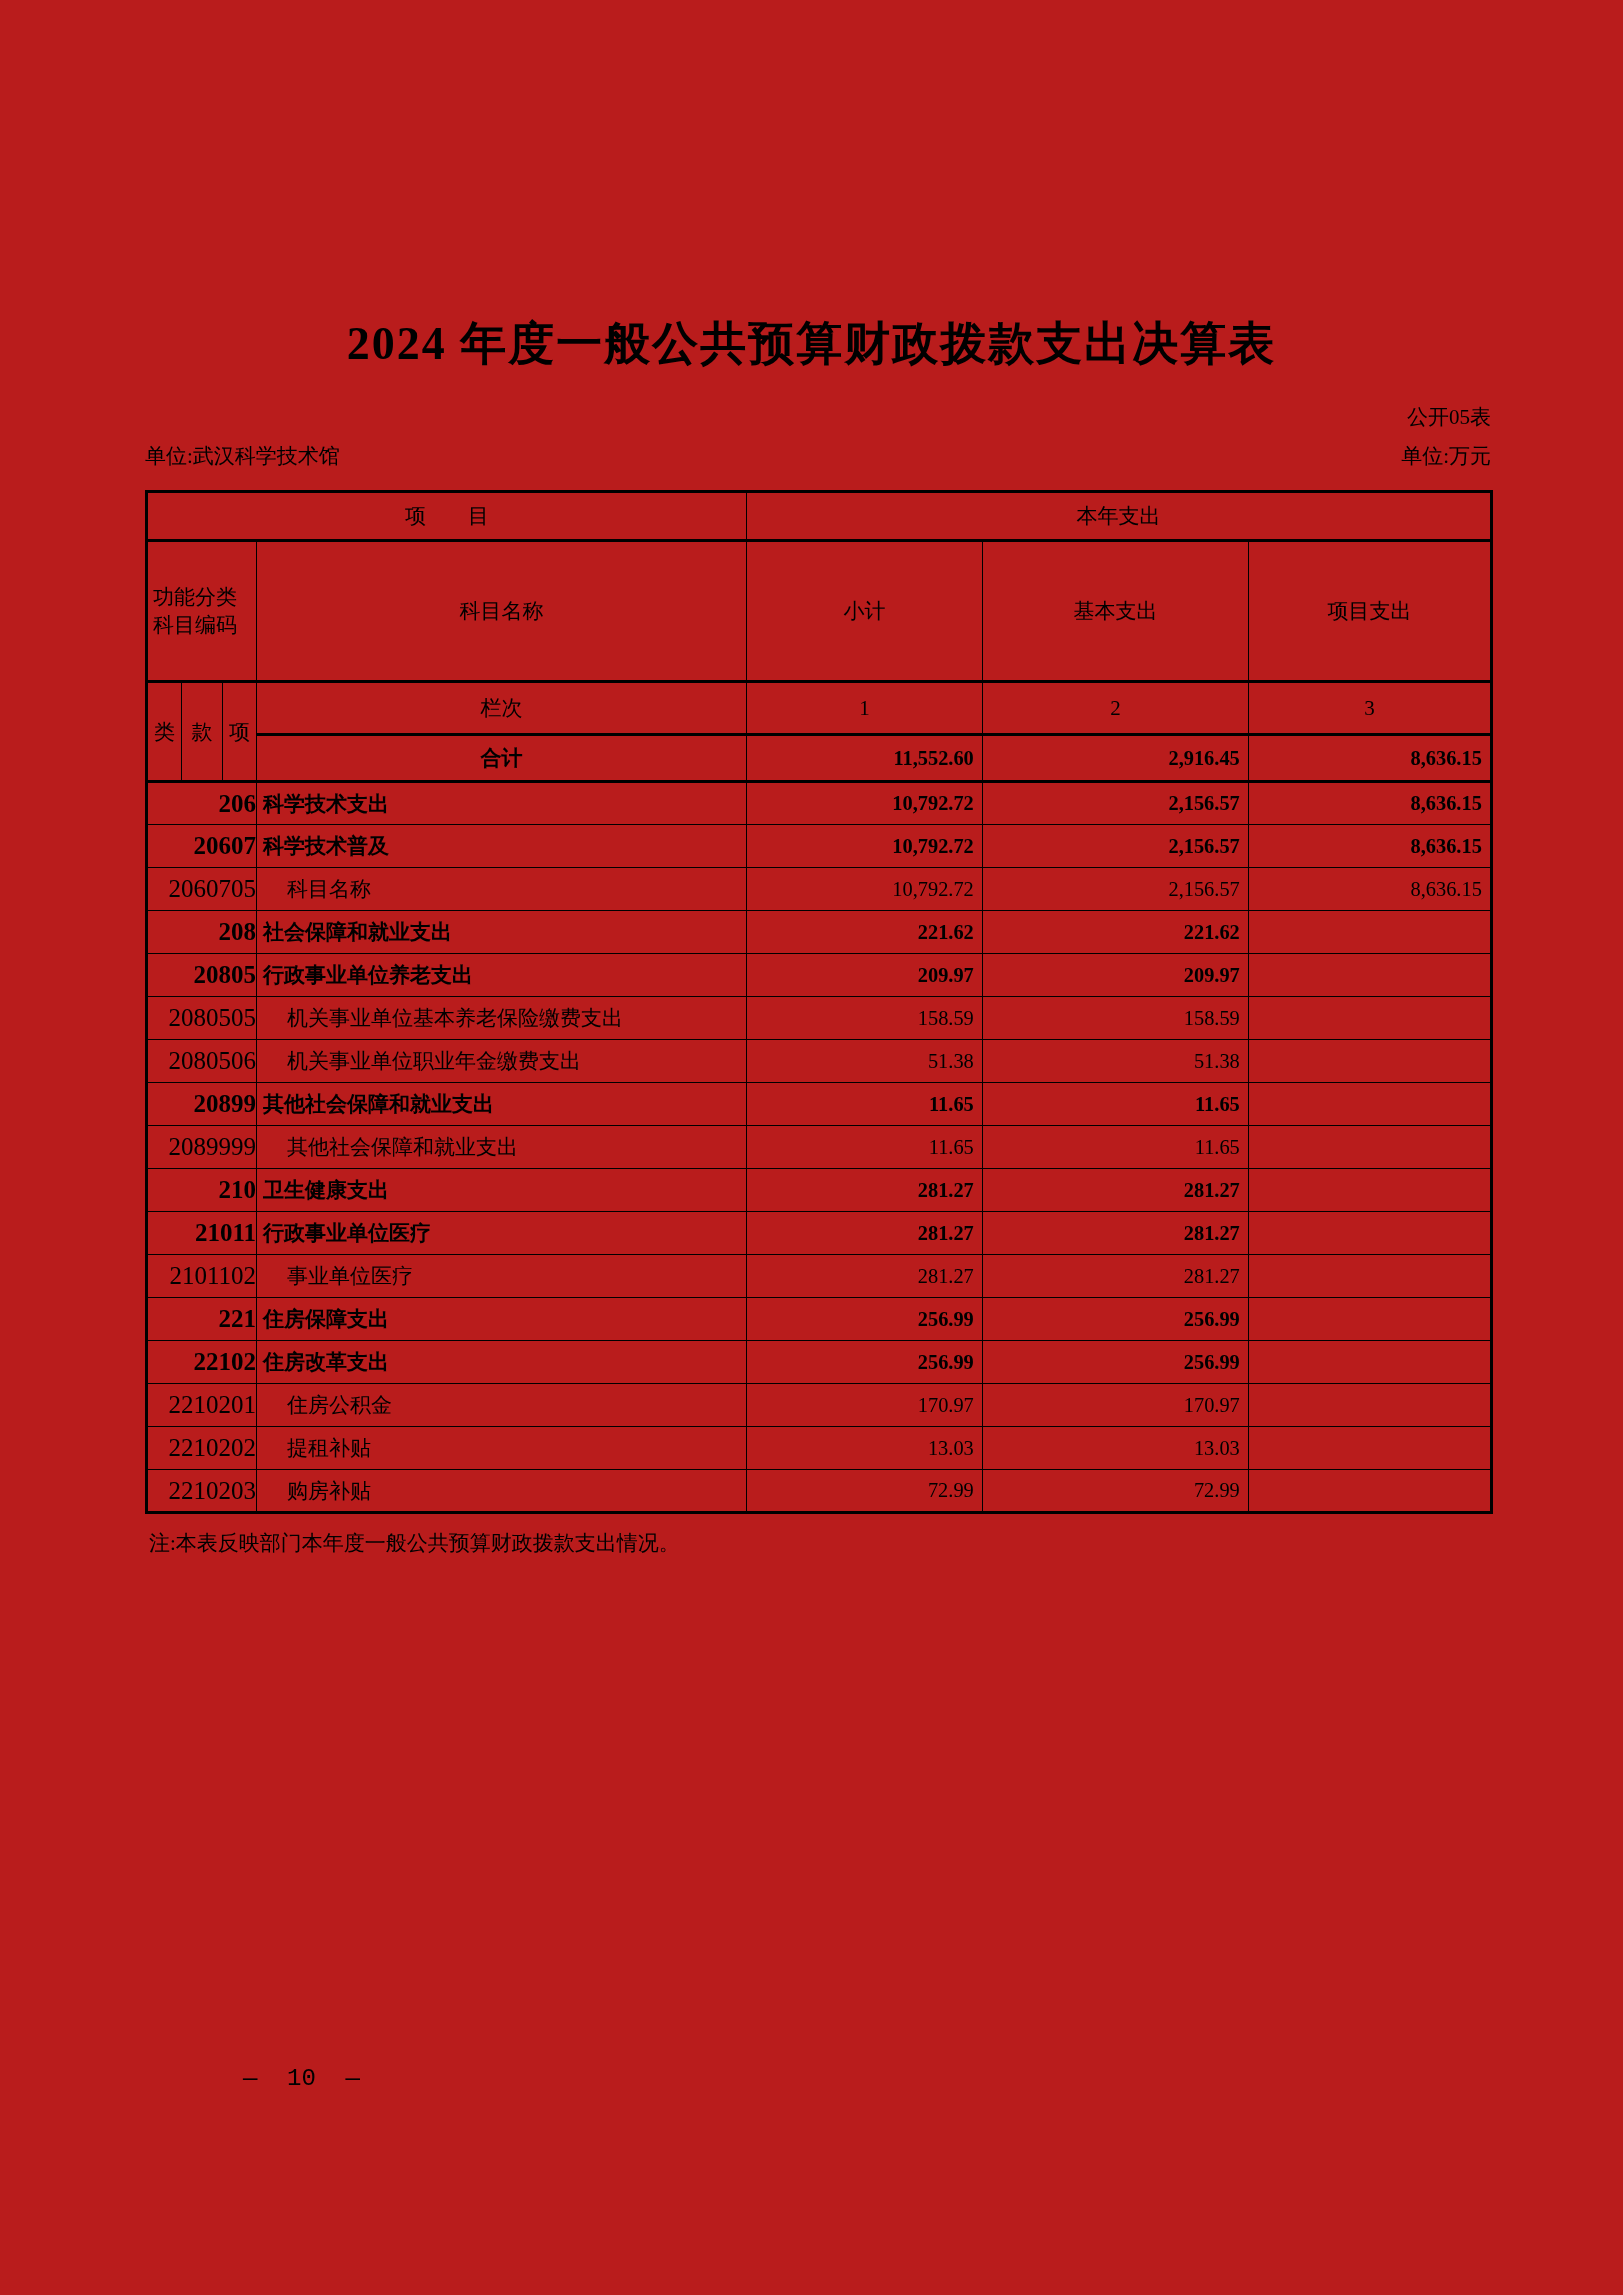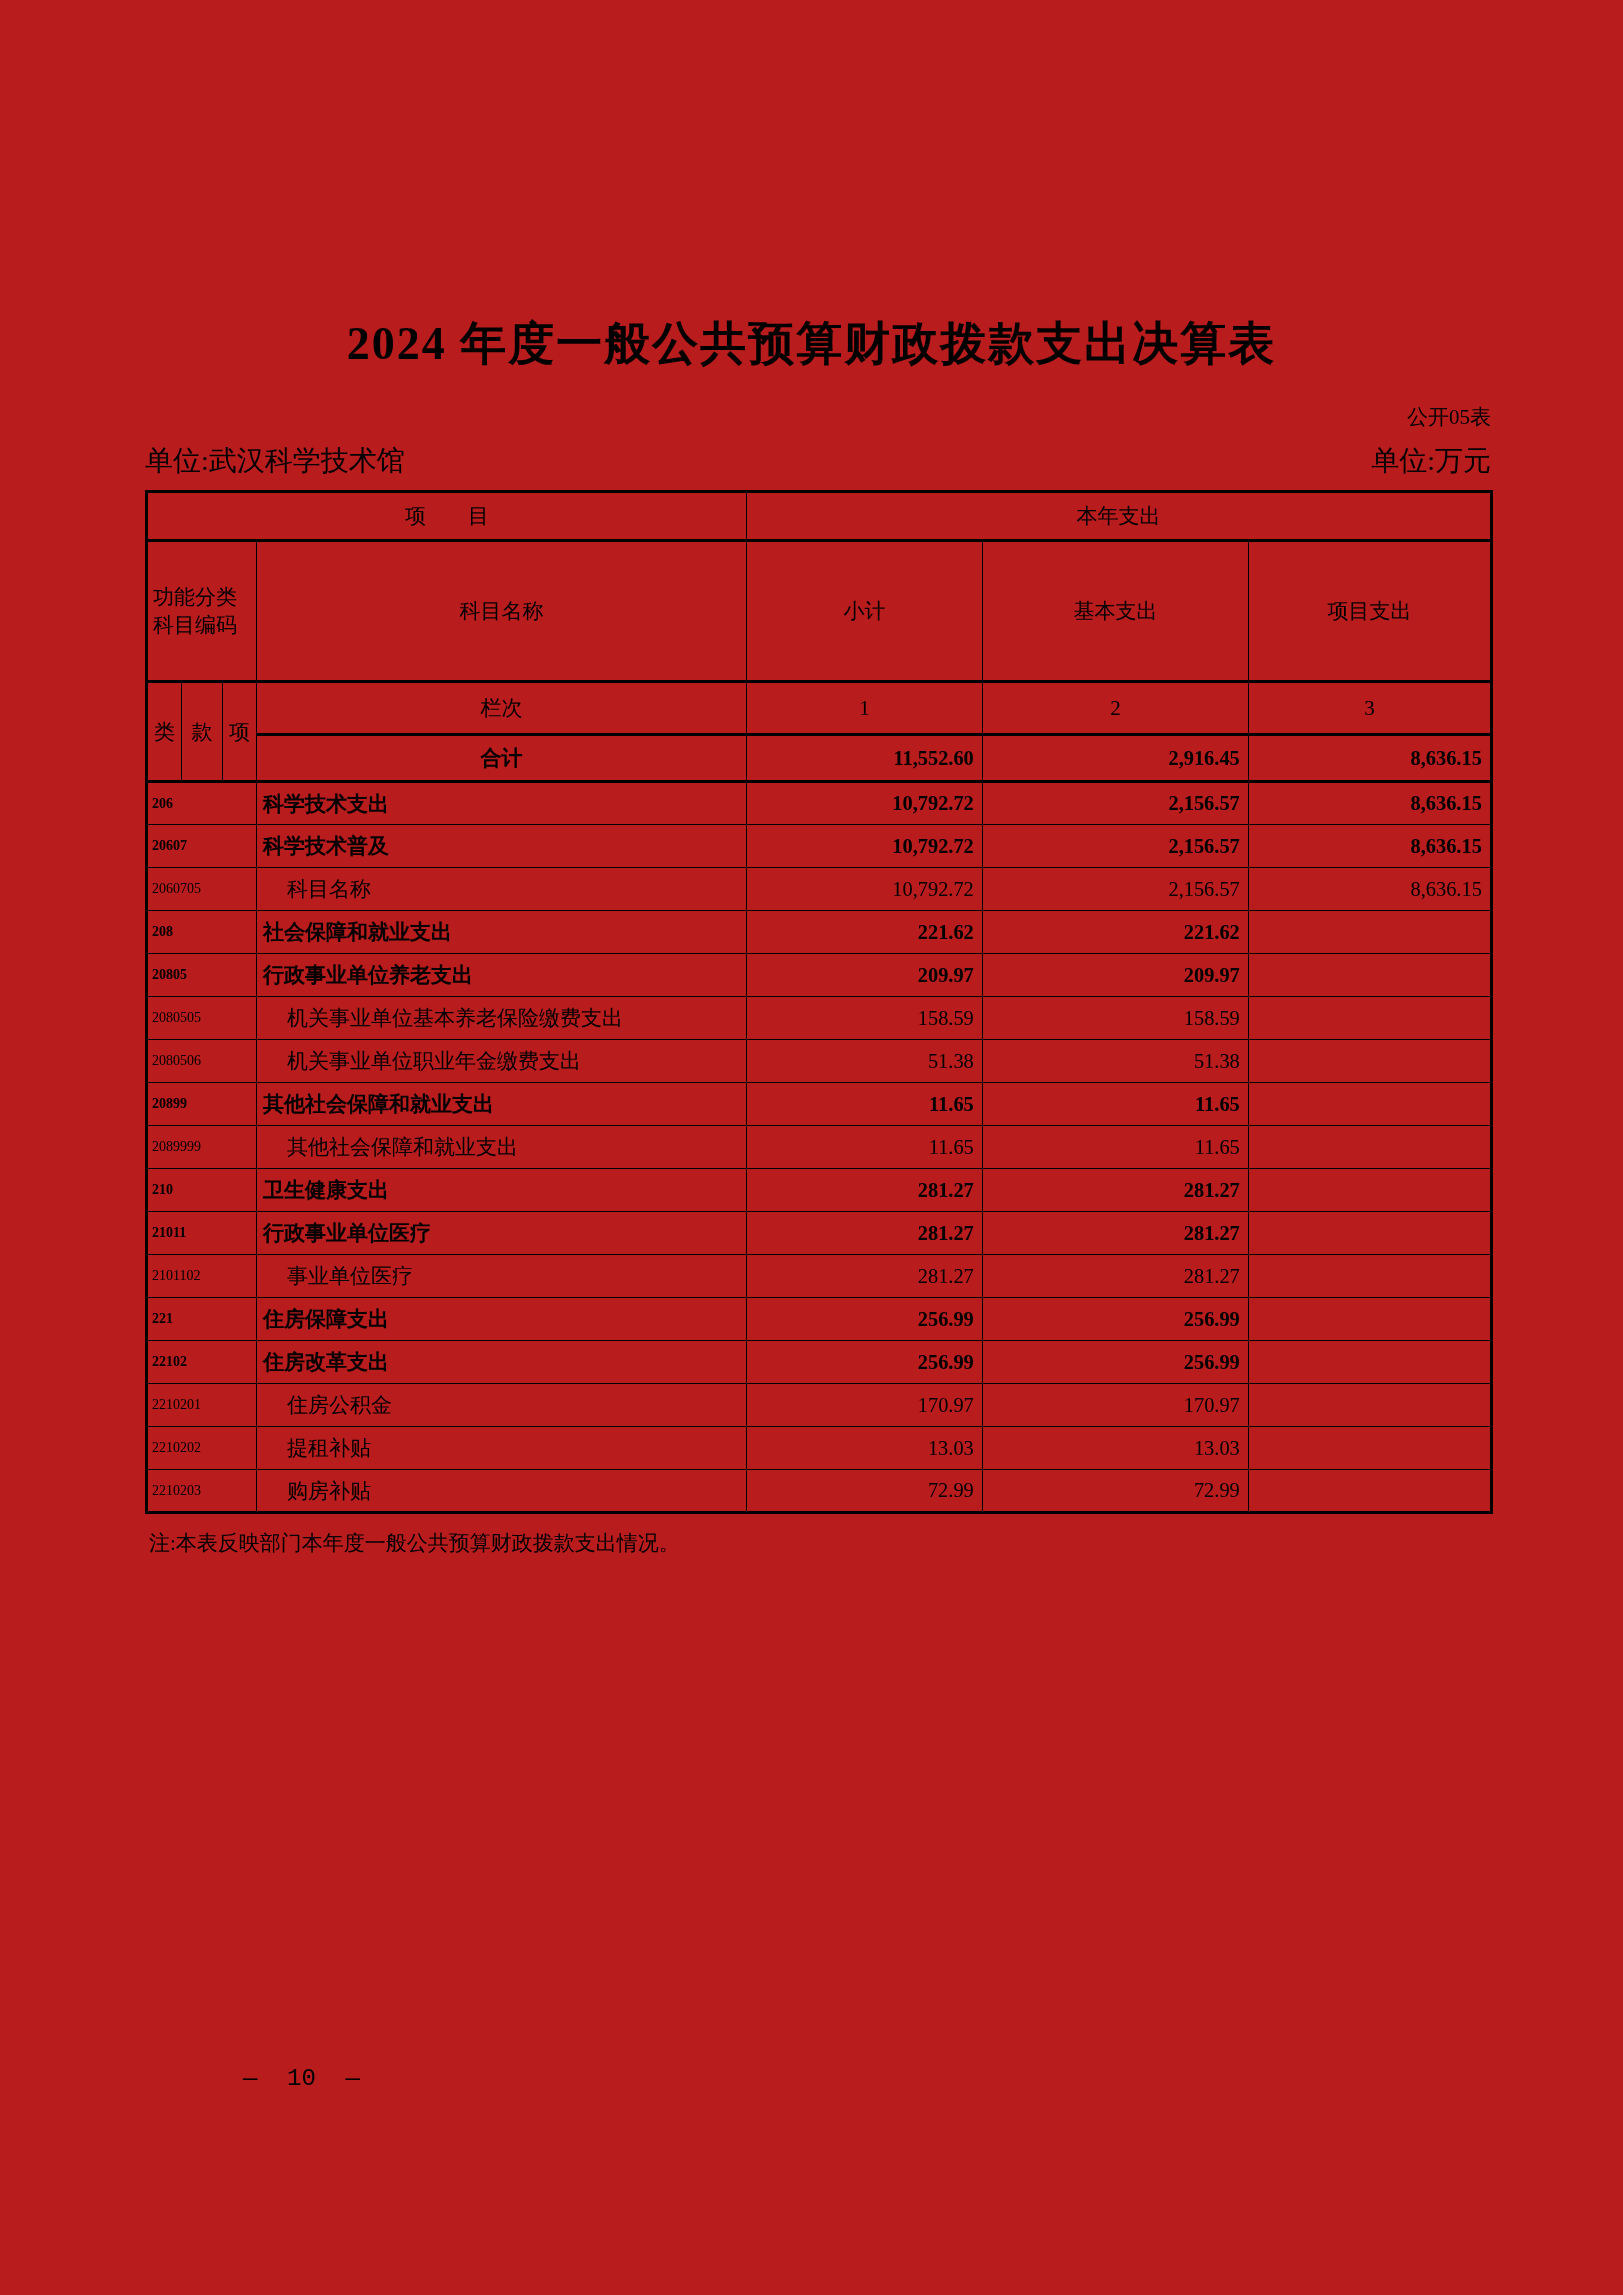--- a/index.html
+++ b/index.html
@@ -11,21 +11,21 @@
     position:absolute; top:313px; left:0; width:100%;
     text-align:center; font-size:46px; font-weight:bold; letter-spacing:2px;
     white-space:nowrap;
   }
   .table-label {
     position:absolute; top:403px; left:145px; width:1346px;
     text-align:right; font-size:21px;
   }
   .unit-row {
     position:absolute; top:442px; left:145px; width:1346px;
-    display:flex; justify-content:space-between; font-size:28px;gap:24px;
+    display:flex; justify-content:space-between; font-size:21px;gap:24px;
   }
   table.main {
     position:absolute; top:490px; left:145px; width:1346px;
     border-collapse:collapse; table-layout:fixed;
     font-size:21px;
     border-radius:30px;
   }
   table.main { border:3.1px solid #000; }
   table.main th, table.main td {
     border:1.5px solid #000; padding:0; vertical-align:middle;
@@ -38,21 +38,21 @@
   tbody tr      { height:43px; }
 
   tr.r-group th { border-bottom-width:3.1px; text-align:center; }
   tr.r-head  th { border-bottom-width:3.1px; text-align:center; }
   tr.r-lanci td { border-bottom-width:3.1px; }
   tr.r-total td { border-bottom-width:3.1px; font-weight:bold; }
   tbody td      { border-bottom-width:2px; }
 
   .code-head { text-align:left !important; padding-left:5.1px !important; line-height:1.35; }
   .center { text-align:center; }
-  .code { text-align:left; padding-left:4.1px !important; font-size:14px; }
+  .code { text-align:right; padding-left:4.1px !important; font-size:25px; }
   .name { text-align:left; padding-left:6.1px !important; }
   .name.indent { padding-left:30px !important; }
   .num  { text-align:right; padding-right:8.2px !important; font-size:20.4px; }
   tr.bold td { font-weight:bold; }
 
   .note {
     position:absolute; top:1529px; left:149px; font-size:21px;
   }
   .footer {
     position:absolute; top:2065px; left:243px; font-size:24px;

